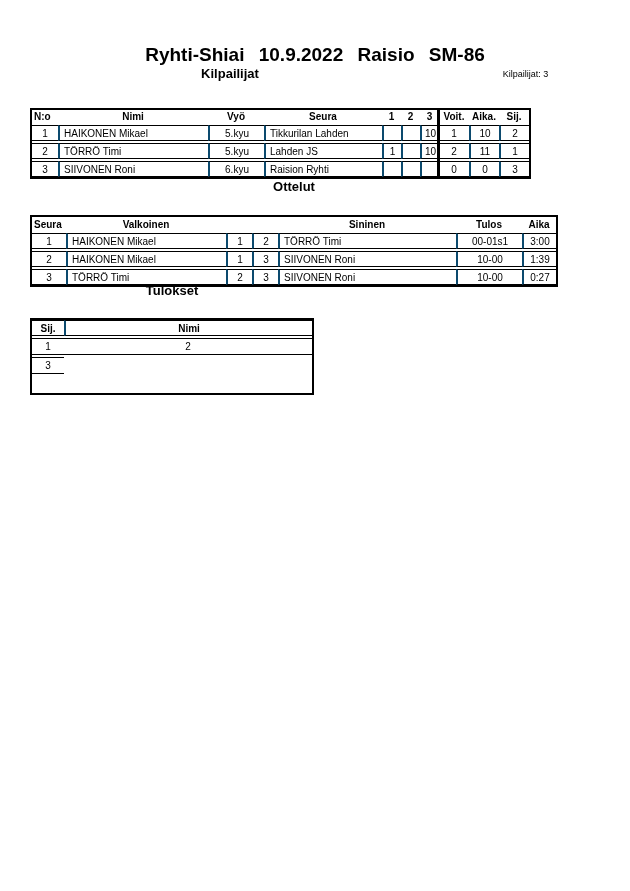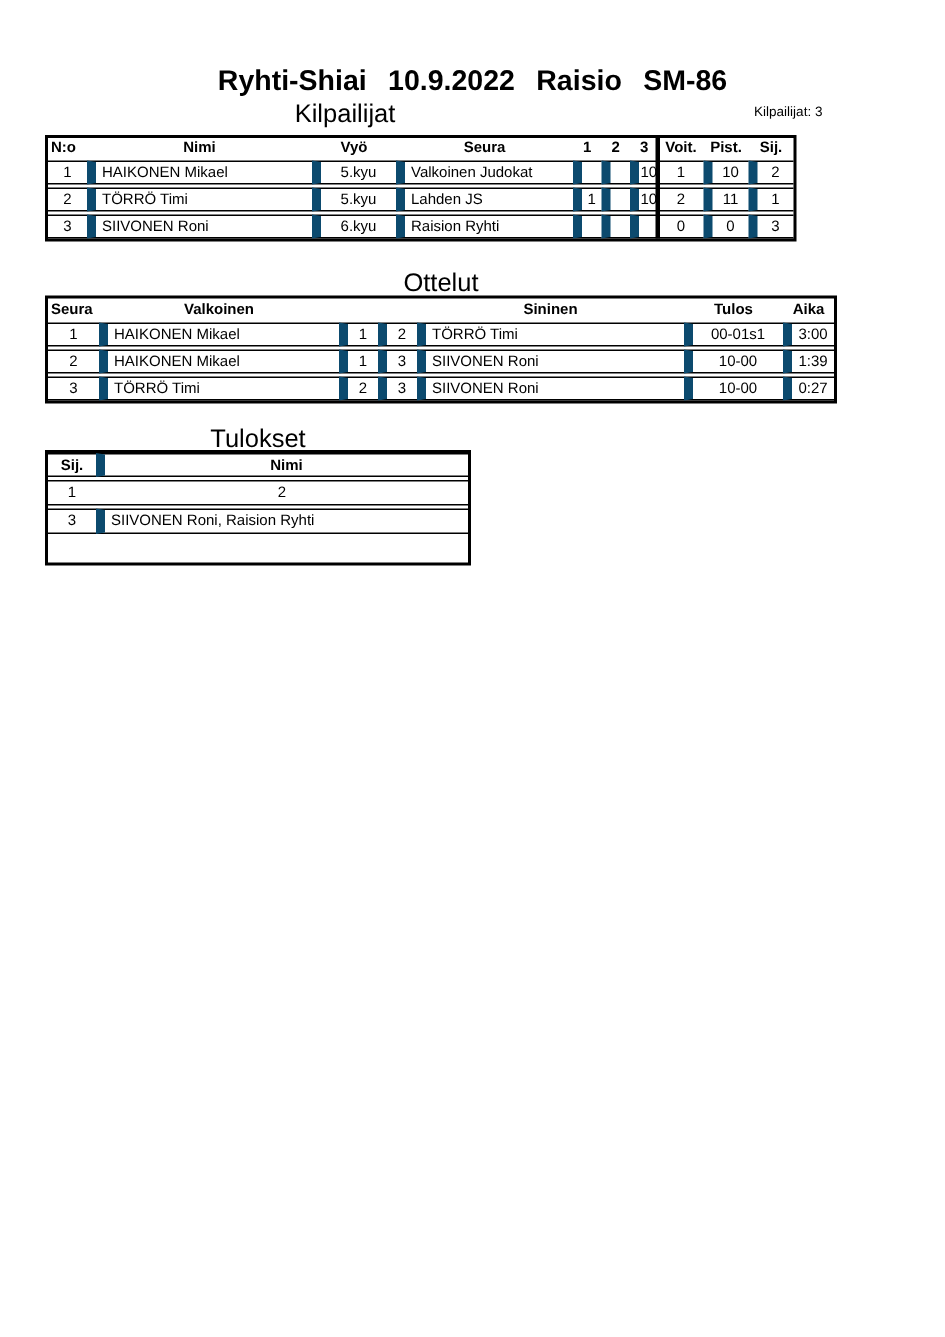--- a/index.html
+++ b/index.html
@@ -14,35 +14,36 @@
   .abs { position: absolute; }
 
   .title {
     left: 0; top: 44px; width: 630px;
     text-align: center;
     font-size: 19px; font-weight: bold;
     word-spacing: 9px;
     white-space: nowrap;
   }
   .sec-h {
-    font-size: 17px; font-weight: normal;
+    font-size: 13px; font-weight: bold;
     text-align: center; white-space: nowrap;
   }
   .h-kilpailijat { left: 30px; top: 66px; width: 400px; }
   .h-ottelut    { left: 30px; top: 179px; width: 528px; }
   .h-tulokset   { left: 30px; top: 283px; width: 284px; }
   .count-label {
     left: 450px; top: 69px; width: 151px;
     font-size: 9px; text-align: center; white-space: nowrap;
   }
 
   .tbl {
     position: absolute;
     border: 2px solid #000;
     background: #fff;
+    margin-top: 18px;
   }
   .grid { display: grid; row-gap: 2px; }
 
   .g1 {
     grid-template-columns: 26px 150px 56px 118px 19px 19px 19px 30px 30px 30px;
     grid-template-rows: 13px 16px 16px 16px;
   }
   .g2 {
     grid-template-columns: 34px 160px 26px 26px 178px 66px 34px;
     grid-template-rows: 14px 16px 16px 16px;
@@ -58,21 +59,21 @@
     font-size: 10px; font-weight: bold; white-space: nowrap; overflow: hidden;
   }
   .h.l { justify-content: flex-start; padding-left: 2px; }
 
   
   .c {
     display: flex; align-items: center; justify-content: center;
     font-size: 10px; white-space: nowrap; overflow: hidden;
     border-top: 1px solid #000;
     border-bottom: 1px solid #000;
-    border-left: 6px solid #0c4a6e;
+    border-left: 2px solid #0c4a6e;
   }
   .c.fc { border-left: none; }   
   .c.nl { border-left: none; }   
   .c.l  { justify-content: flex-start; padding-left: 4px; }
   .c.b  { font-weight: bold; }   
 
   .vline {
     position: absolute;
     top: 0; bottom: 0;
     width: 3px;
@@ -94,27 +95,27 @@
 <div class="tbl t1">
   <div class="grid g1">
     <div class="h l">N:o</div>
     <div class="h">Nimi</div>
     <div class="h">Vyö</div>
     <div class="h">Seura</div>
     <div class="h">1</div>
     <div class="h">2</div>
     <div class="h">3</div>
     <div class="h">Voit.</div>
-    <div class="h">Pist.</div>
+    <div class="h">Aika.</div>
     <div class="h">Sij.</div>
 
     <div class="c fc">1</div>
     <div class="c l">HAIKONEN Mikael</div>
     <div class="c">5.kyu</div>
-    <div class="c l">Valkoinen Judokat</div>
+    <div class="c l">Tikkurilan Lahden</div>
     <div class="c"></div>
     <div class="c"></div>
     <div class="c">10</div>
     <div class="c nl">1</div>
     <div class="c">10</div>
     <div class="c">2</div>
 
     <div class="c fc">2</div>
     <div class="c l">TÖRRÖ Timi</div>
     <div class="c">5.kyu</div>
@@ -183,15 +184,14 @@
 <div class="tbl t3">
   <div class="grid g3">
     <div class="c fc b">Sij.</div>
     <div class="c b">Nimi</div>
 
     <div class="c fc">1</div>
 
     <div class="c fc">2</div>
 
     <div class="c fc">3</div>
-    <div class="c l">SIIVONEN Roni, Raision Ryhti</div>
   </div>
 </div>
 
 </body></html>

